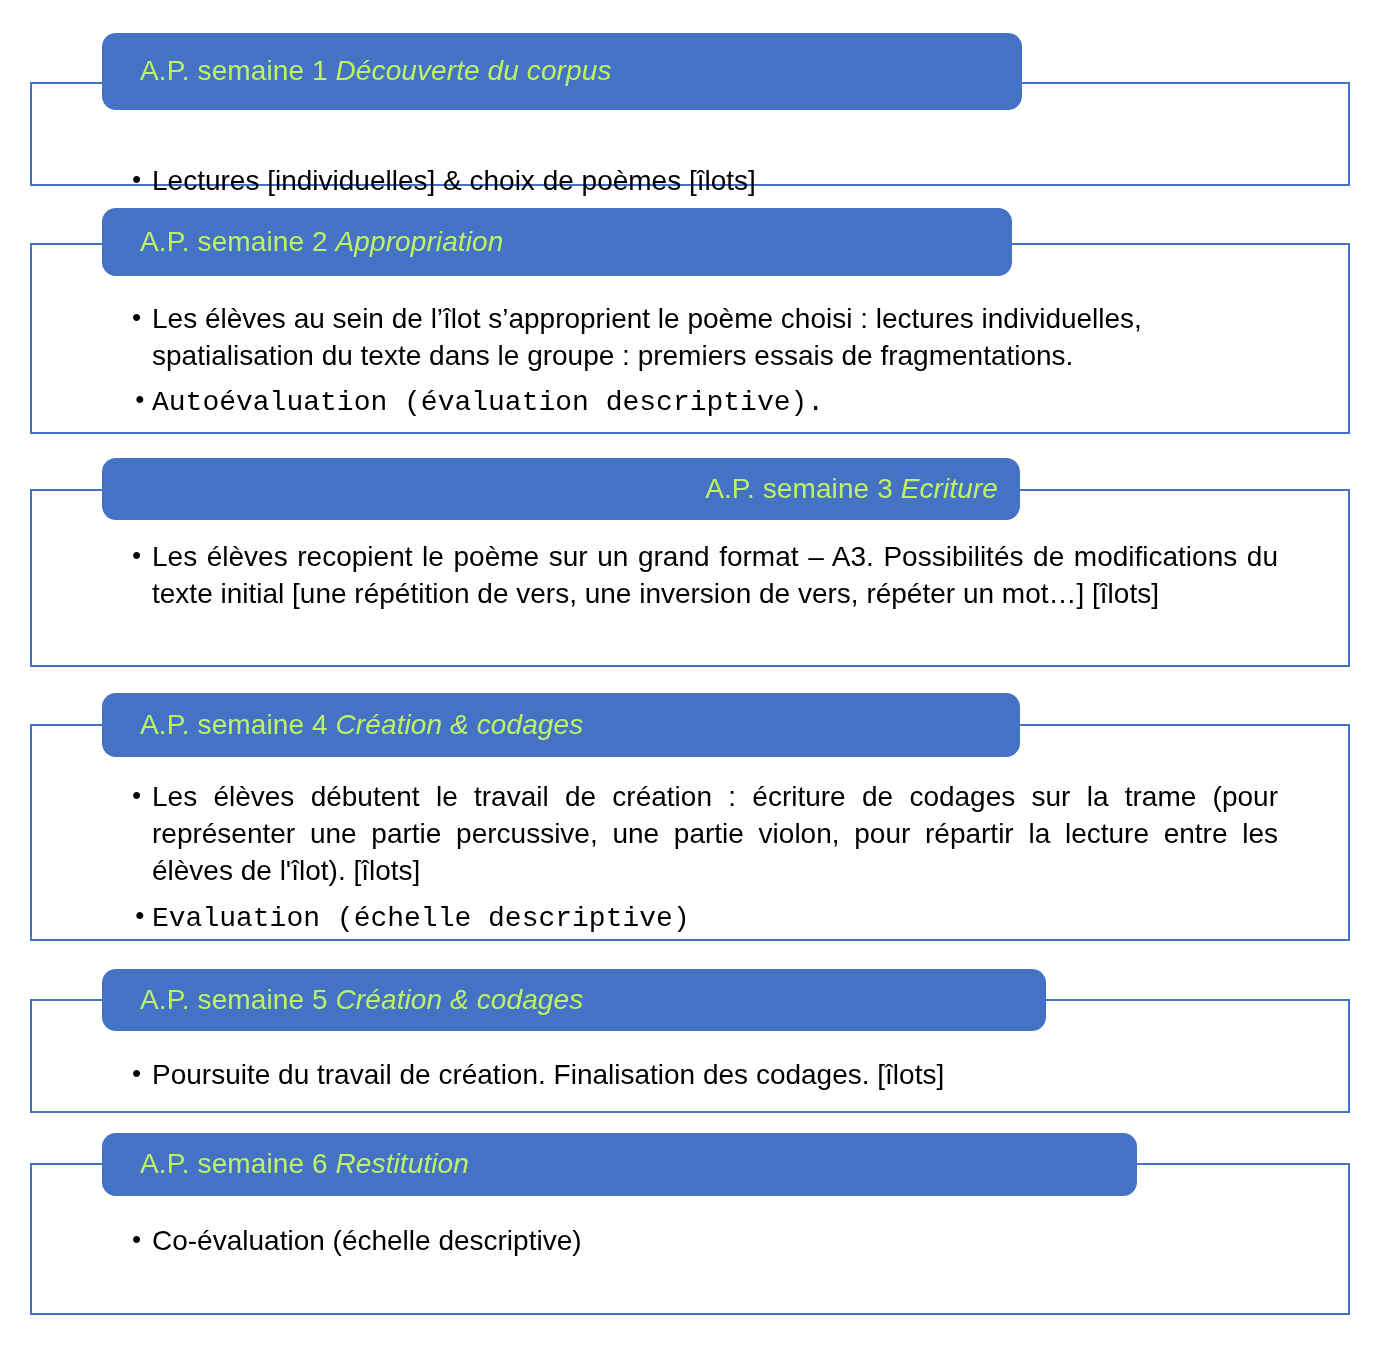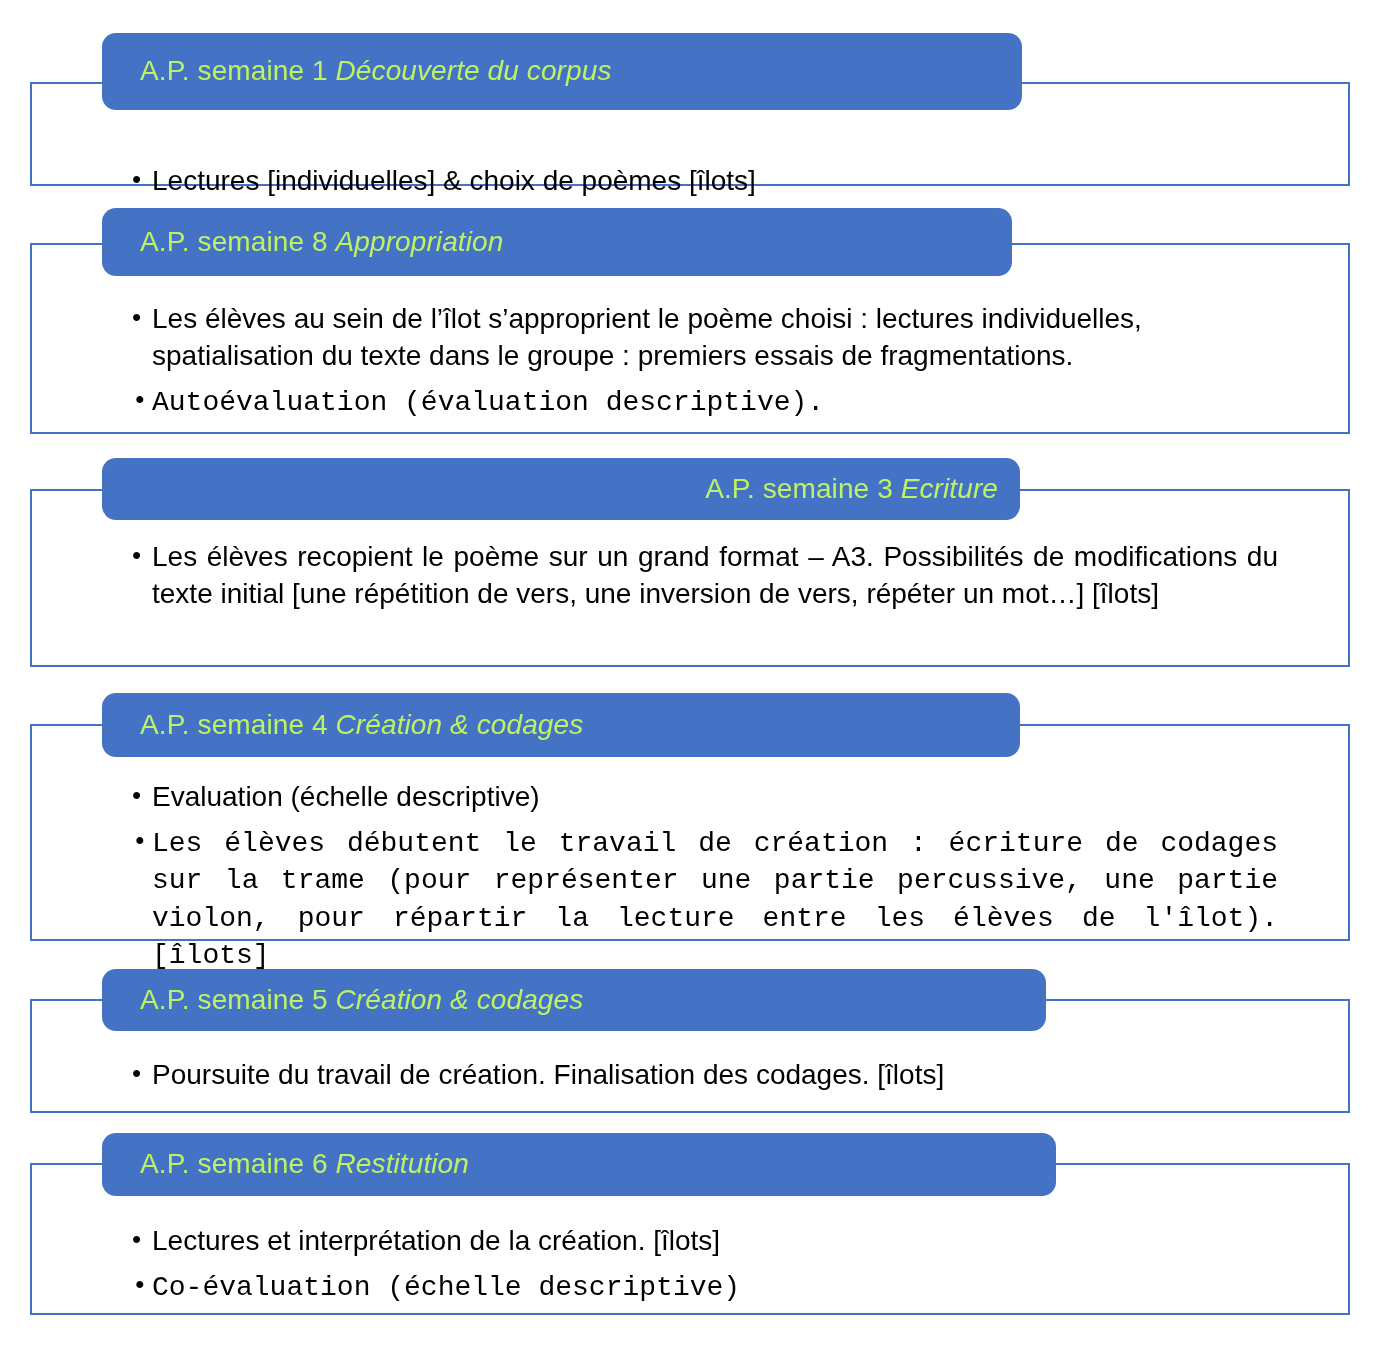--- a/index.html
+++ b/index.html
@@ -119,21 +119,21 @@
       </div>
       <div class="body" style="top: 130px; margin-top: 32px;">
         <p class="bullet-line">Lectures [individuelles] &amp; choix de poèmes [îlots]</p>
       </div>
     </div>
     <div class="block" style="top: 0px;">
       <div class="frame" style="top: 243px; height: 191px;"></div>
       <div class="frame-top-left" style="top: 243px; width: 72px;"></div>
       <div class="frame-top-right" style="top: 243px; width: 338px;"></div>
       <div class="pill" style="top: 208px; height: 68px; width: 910px;">
-        <div class="pill-title"><span>A.P. semaine 8 </span><span class="em">Appropriation</span></div>
+        <div class="pill-title"><span>A.P. semaine 2 </span><span class="em">Appropriation</span></div>
       </div>
       <div class="body" style="top: 300px;">
         <p class="bullet-line">Les élèves au sein de l’îlot s’approprient le poème choisi : lectures individuelles, spatialisation du texte dans le groupe : premiers essais de fragmentations.</p>
         <p class="bullet-line">Autoévaluation (évaluation descriptive).</p>
       </div>
     </div>
     <div class="block" style="top: 0px;">
       <div class="frame" style="top: 489px; height: 178px;"></div>
       <div class="frame-top-left" style="top: 489px; width: 72px;"></div>
       <div class="frame-top-right" style="top: 489px; width: 330px;"></div>
@@ -145,40 +145,39 @@
       </div>
     </div>
     <div class="block" style="top: 0px;">
       <div class="frame" style="top: 724px; height: 217px;"></div>
       <div class="frame-top-left" style="top: 724px; width: 72px;"></div>
       <div class="frame-top-right" style="top: 724px; width: 330px;"></div>
       <div class="pill" style="top: 693px; height: 64px; width: 918px;">
         <div class="pill-title"><span>A.P. semaine 4 </span><span class="em">Création &amp; codages</span></div>
       </div>
       <div class="body" style="top: 778px;">
+        <p class="bullet-line justify">Les élèves débutent le travail de création : écriture de codages sur la trame (pour représenter une partie percussive, une partie violon, pour répartir la lecture entre les élèves de l'îlot). [îlots]</p>
         <p class="bullet-line">Evaluation (échelle descriptive)</p>
-        <p class="bullet-line justify">Les élèves débutent le travail de création : écriture de codages sur la trame (pour représenter une partie percussive, une partie violon, pour répartir la lecture entre les élèves de l'îlot). [îlots]</p>
       </div>
     </div>
     <div class="block" style="top: 0px;">
       <div class="frame" style="top: 999px; height: 114px;"></div>
       <div class="frame-top-left" style="top: 999px; width: 72px;"></div>
       <div class="frame-top-right" style="top: 999px; width: 330px;"></div>
       <div class="pill" style="top: 969px; height: 62px; width: 944px;">
         <div class="pill-title"><span>A.P. semaine 5 </span><span class="em">Création &amp; codages</span></div>
       </div>
       <div class="body" style="top: 1056px;">
         <p class="bullet-line">Poursuite du travail de création. Finalisation des codages. [îlots]</p>
       </div>
     </div>
     <div class="block" style="top: 0px;">
       <div class="frame" style="top: 1163px; height: 152px;"></div>
       <div class="frame-top-left" style="top: 1163px; width: 72px;"></div>
       <div class="frame-top-right" style="top: 1163px; width: 330px;"></div>
-      <div class="pill" style="top: 1133px; height: 63px; width: 954px;">
+      <div class="pill" style="top: 1133px; height: 63px; width: 1035px;">
         <div class="pill-title"><span>A.P. semaine 6 </span><span class="em">Restitution</span></div>
       </div>
       <div class="body" style="top: 1222px;">
-        <p class="bullet-line">Lectures et interprétation de la création. [îlots]</p>
         <p class="bullet-line">Co-évaluation (échelle descriptive)</p>
       </div>
     </div>
   </div>
 
 </body></html>

